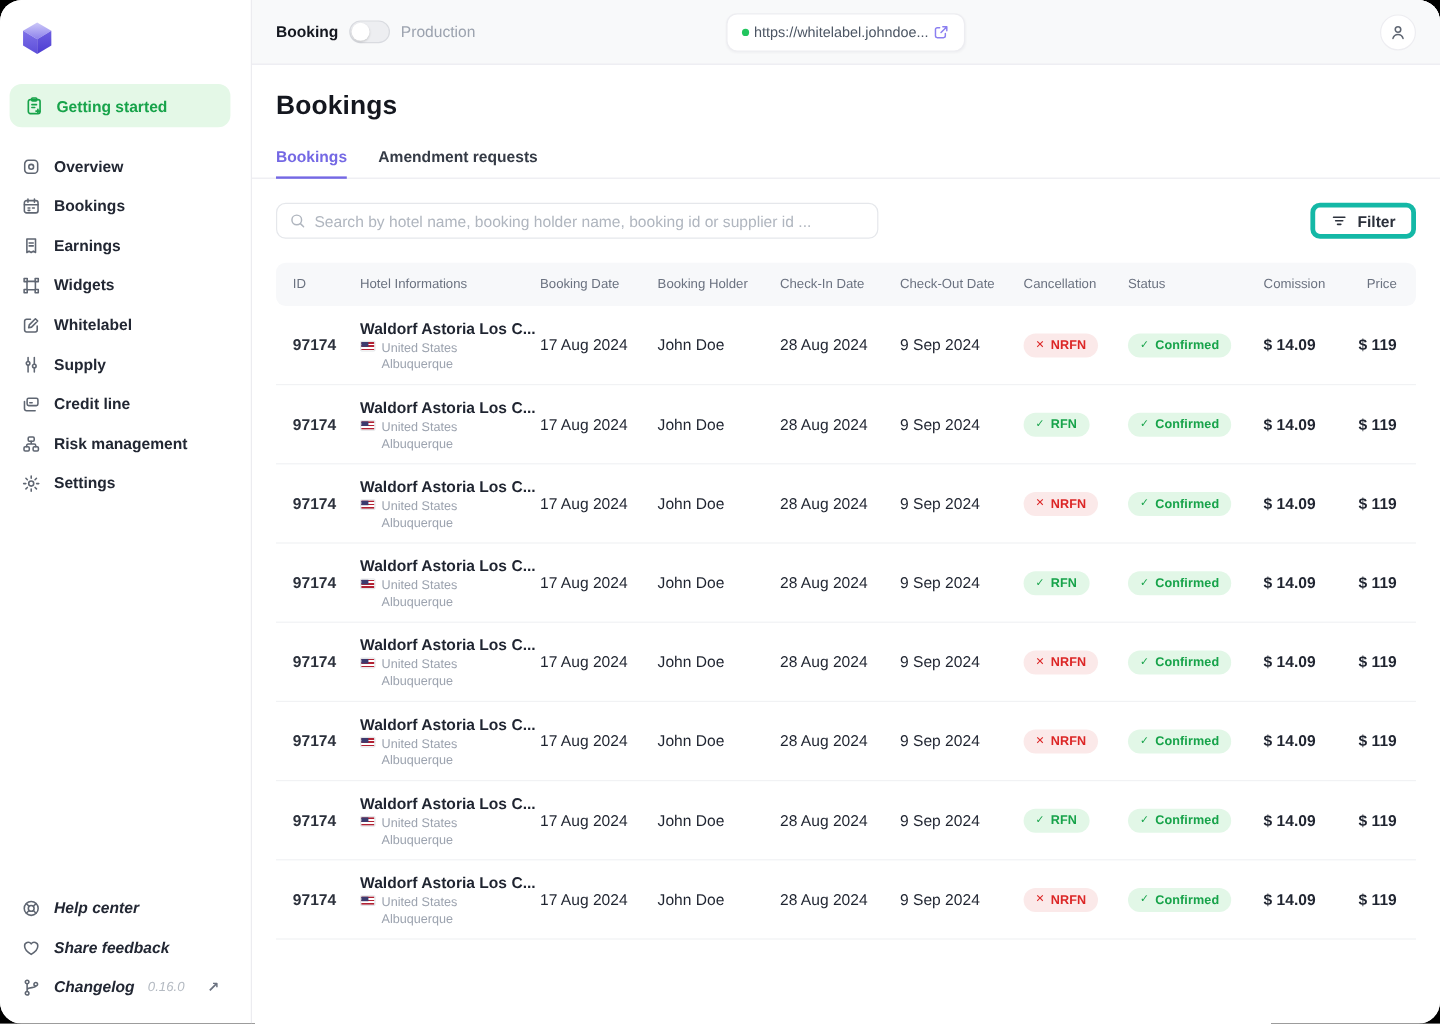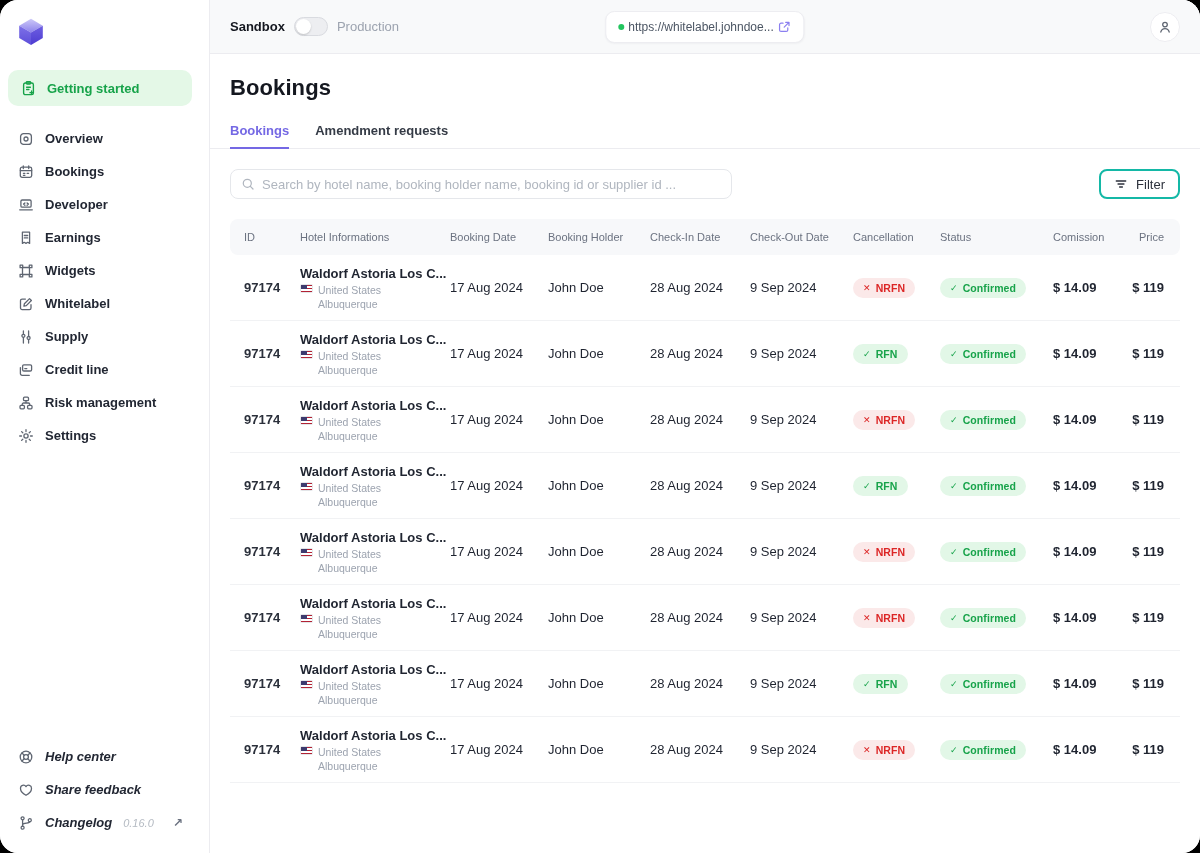--- a/index.html
+++ b/index.html
@@ -89,22 +89,22 @@
   .toolbar { margin-top:20px; display:flex; align-items:center; justify-content:space-between; }
   .search-box {
     width:502px; height:30px; border:1px solid #e5e7eb; border-radius:8px;
     display:flex; align-items:center; gap:7px; padding:0 10px; background:#fff;
   }
   .search-box svg { width:14px; height:14px; stroke:#b0b6bf; fill:none; stroke-width:1.4; stroke-linecap:round; }
   .search-box input { border:none; outline:none; flex:1; font-size:13px; color:#374151; font-family:Liberation Sans, sans-serif; background:transparent; }
   .search-box input::placeholder { color:#b0b6bf; }
   .filter-btn {
     height:30px; display:flex; align-items:center; gap:8px; padding:0 13px;
-    border:2px solid #14b8a6; border-radius:8px; background:#fff;
-    font-size:13px; font-weight:400; color:#2c313c; cursor:pointer;
+    border:4px solid #14b8a6; border-radius:8px; background:#fff;
+    font-size:13px; font-weight:700; color:#2c313c; cursor:pointer;
   }
   .filter-btn svg { width:14px; height:14px; stroke:#2c313c; fill:none; stroke-width:1.5; stroke-linecap:round; }
 
   
   .table { margin-top:20px; }
   .thead, .trow {
     display:grid;
     grid-template-columns:56px 150px 98px 102px 100px 103px 87px 113px 80px 1fr;
     align-items:center;
   }
@@ -182,30 +182,20 @@
               <rect x="2.3" y="3.2" width="11.4" height="10.2" rx="1.8"></rect>
               <path d="M5.3 1.9v2.6M10.7 1.9v2.6M2.3 6.6h11.4"></path>
               <path d="M5.4 9.3h1.5M9.1 9.3h1.5M5.4 11.3h1.5"></path>
             </svg>
           </span>
     <span class="nav-label">Bookings</span>
   </div>
         <div class="nav-item">
     <span class="nav-icon">
             <svg viewBox="0 0 16 16">
-              <rect x="2.9" y="3" width="10.2" height="7.2" rx="1.3"></rect>
-              <path d="M1.7 12.8h12.6"></path>
-              <path d="M6.9 5.9L5.6 7.1l1.3 1.2M9.1 5.9l1.3 1.2-1.3 1.2"></path>
-            </svg>
-          </span>
-    <span class="nav-label">Developer</span>
-  </div>
-        <div class="nav-item">
-    <span class="nav-icon">
-            <svg viewBox="0 0 16 16">
               <path d="M4.4 2.2h7.2v11.2l-1.8-1.1-1.8 1.1-1.8-1.1-1.8 1.1z"></path>
               <path d="M6.3 5.5h3.4M6.3 7.9h3.4"></path>
             </svg>
           </span>
     <span class="nav-label">Earnings</span>
   </div>
         <div class="nav-item">
     <span class="nav-icon">
             <svg viewBox="0 0 16 16">
               <rect x="4.5" y="4.5" width="7" height="7"></rect>
@@ -300,21 +290,21 @@
   <span class="version">0.16.0</span>
           <span class="ext-arrow">↗</span>
         </div>
       </div>
   </aside>
 
   <div class="main">
 
     <div class="topbar">
       <div class="env">
-        <span class="env-label-on">Sandbox</span>
+        <span class="env-label-on">Booking</span>
         <div class="toggle">
             <div class="knob"></div>
           </div>
         <span class="env-label-off">Production</span>
       </div>
 
       <div class="url-pill">
         <span class="url-dot"></span>
         <span class="url-text">https://whitelabel.johndoe...</span>
         <svg viewBox="0 0 16 16">

